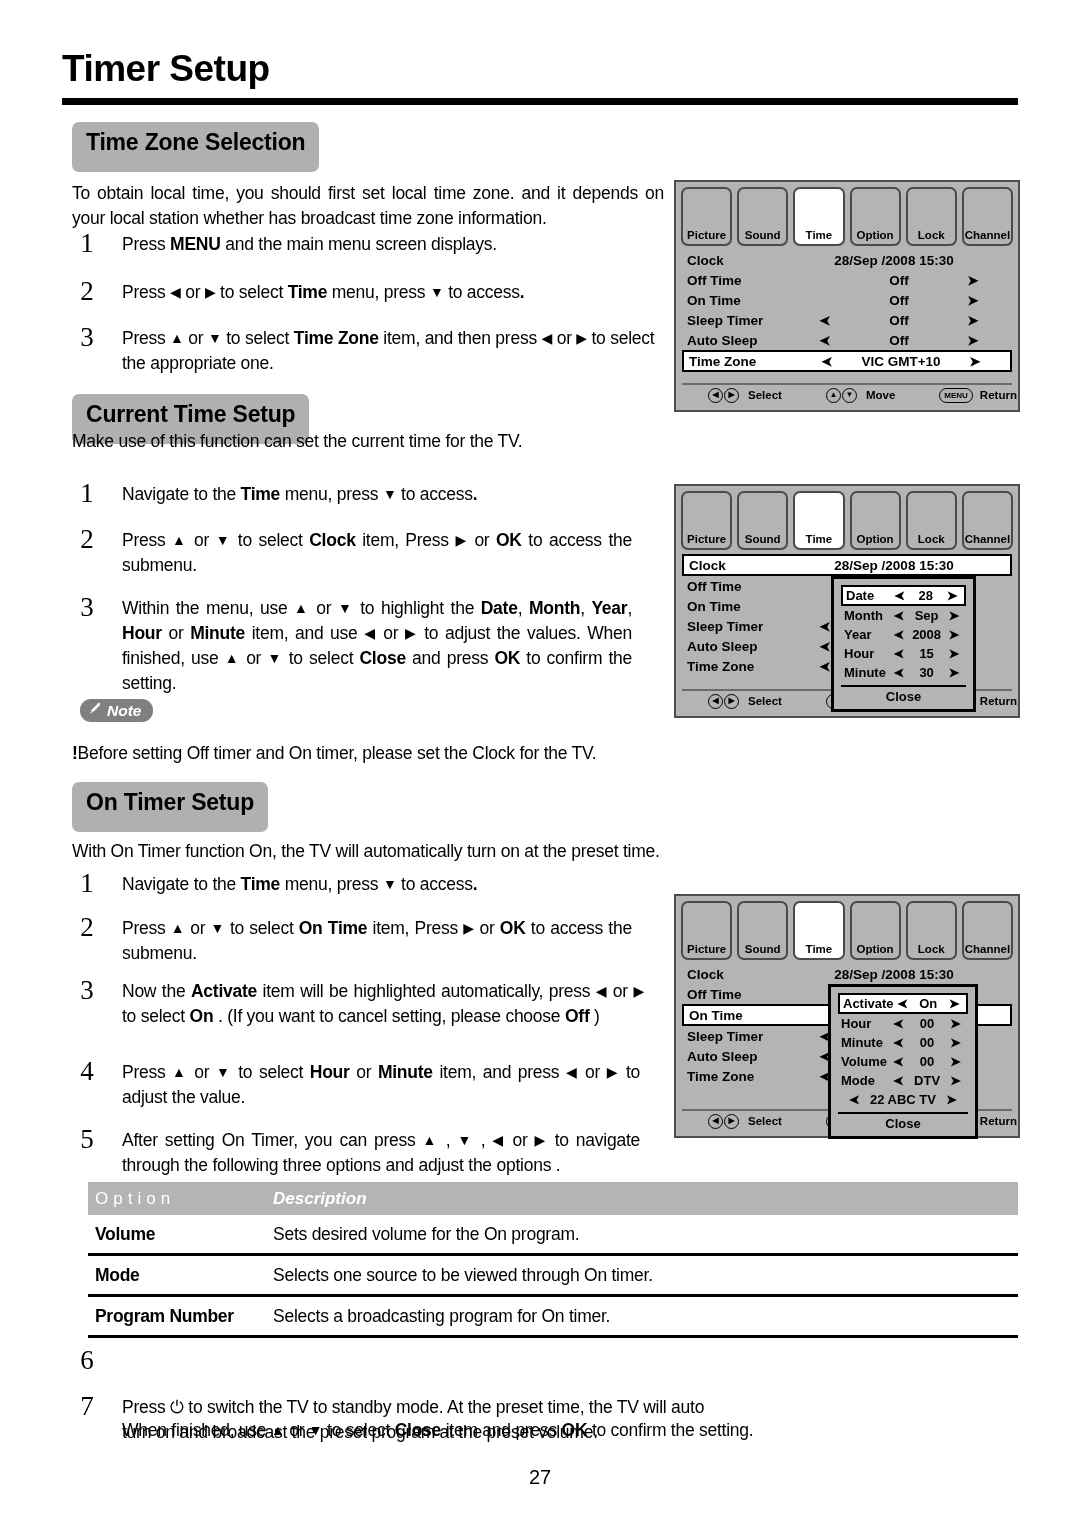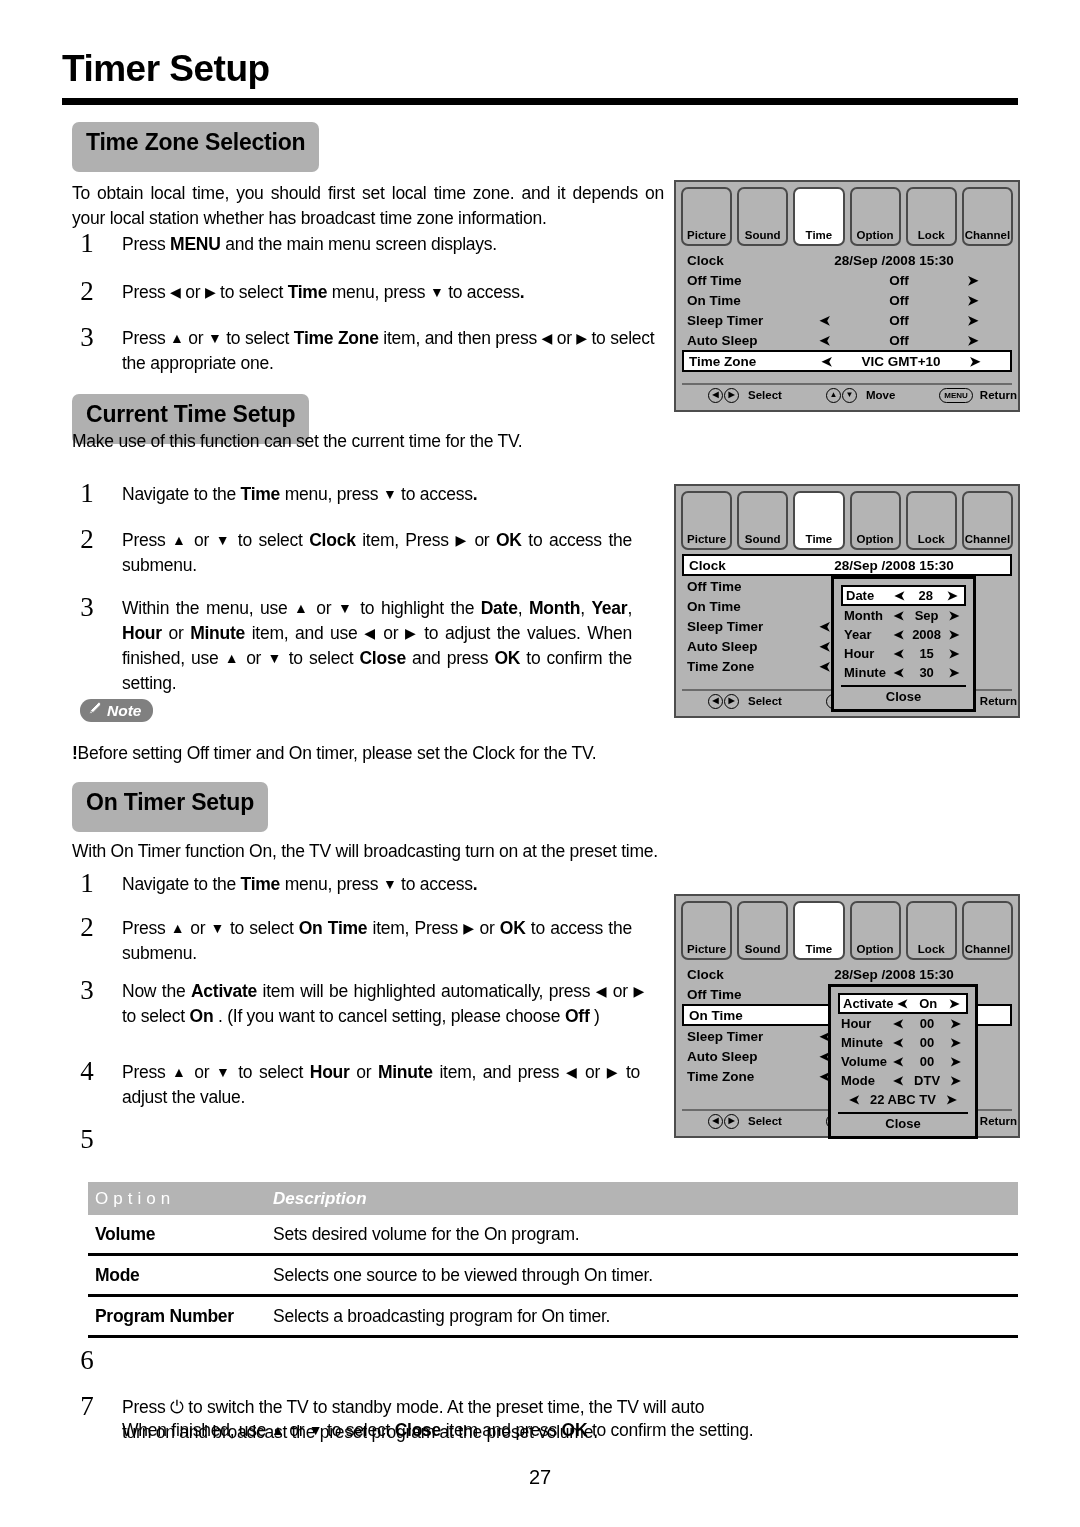--- a/index.html
+++ b/index.html
@@ -307,35 +307,36 @@
         <path d="M12.6 1.8c1 1 1 2.3 0 3.2L5.2 12.4 1.6 13.6l1.2-3.6 7.4-7.4c1-1 1.5-1.7 2.4-0.8z" fill="#ffffff" stroke="#808080" stroke-width="1"></path>
         <path d="M3 10.2l2.6 2.6" stroke="#808080" stroke-width="1" fill="none"></path>
       </svg>
     </span>
     <span class="note-text">Note</span>
   </div>
   <div class="para" style="left:72px; top:730px; width:610px;"><span style="font-weight:bold;">!</span><span>Before setting Off timer and On timer, please set the Clock for the TV.</span></div>
 
   <div class="sec-head" style="left:72px; top:782px;">On Timer Setup</div>
 
-  <div class="para" style="left:72px; top:828px; width:620px;">With On Timer function On, the TV will broadcasting turn on at the preset time.</div>
+  <div class="para" style="left:72px; top:828px; width:620px;">With On Timer function On, the TV will automatically turn on at the preset time.</div>
 
   <div class="step-num" style="left:74px; top:868px;">1</div>
   <div class="step-body" style="left:122px; top:872px; width:545px;">Navigate to the <b>Time</b> menu,  press <span class="ar">▼</span> to access<b>.</b></div>
 
   <div class="step-num" style="left:74px; top:912px;">2</div>
   <div class="step-body just" style="left:122px; top:916px; width:510px;">Press <span class="ar">▲</span> or <span class="ar">▼</span> to select <b>On Time</b> item, Press <span class="ar">▶</span> or <b>OK</b> to access the submenu.</div>
 
   <div class="step-num" style="left:74px; top:975px;">3</div>
   <div class="step-body just" style="left:122px; top:979px; width:522px;">Now the <b>Activate</b> item will be highlighted automatically, press <span class="ar">◀</span> or <span class="ar">▶</span> to select <b>On</b> . (If you want to cancel setting, please choose <b>Off</b> )</div>
 
   <div class="step-num" style="left:74px; top:1056px;">4</div>
   <div class="step-body just" style="left:122px; top:1060px; width:518px;">Press <span class="ar">▲</span> or <span class="ar">▼</span> to select <b>Hour</b> or <b>Minute</b> item, and press <span class="ar">◀</span> or <span class="ar">▶</span> to adjust the value.</div>
 
   <div class="step-num" style="left:74px; top:1124px;">5</div>
+  <div class="step-body just" style="left:122px; top:1128px; width:518px;">After setting On Timer, you can press <span class="ar">▲</span> , <span class="ar">▼</span> , <span class="ar">◀</span> or <span class="ar">▶</span> to navigate through the following three options and adjust the options .</div>
 
   <div class="opt-table">
     <div class="opt-head">
       <div class="c1">Option</div>
       <div class="c2">Description</div>
     </div>
     <div class="opt-row">
       <div class="c1">Volume</div>
       <div class="c2">Sets desired volume for the On program.</div>
     </div>

